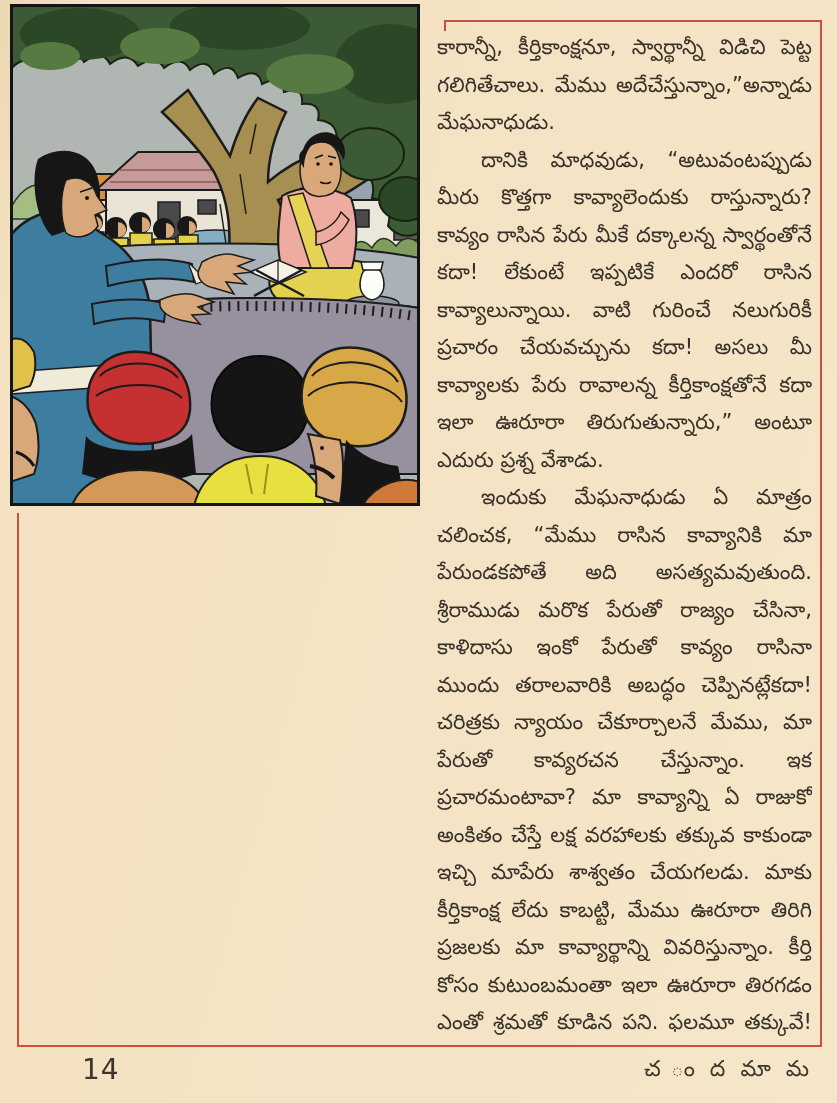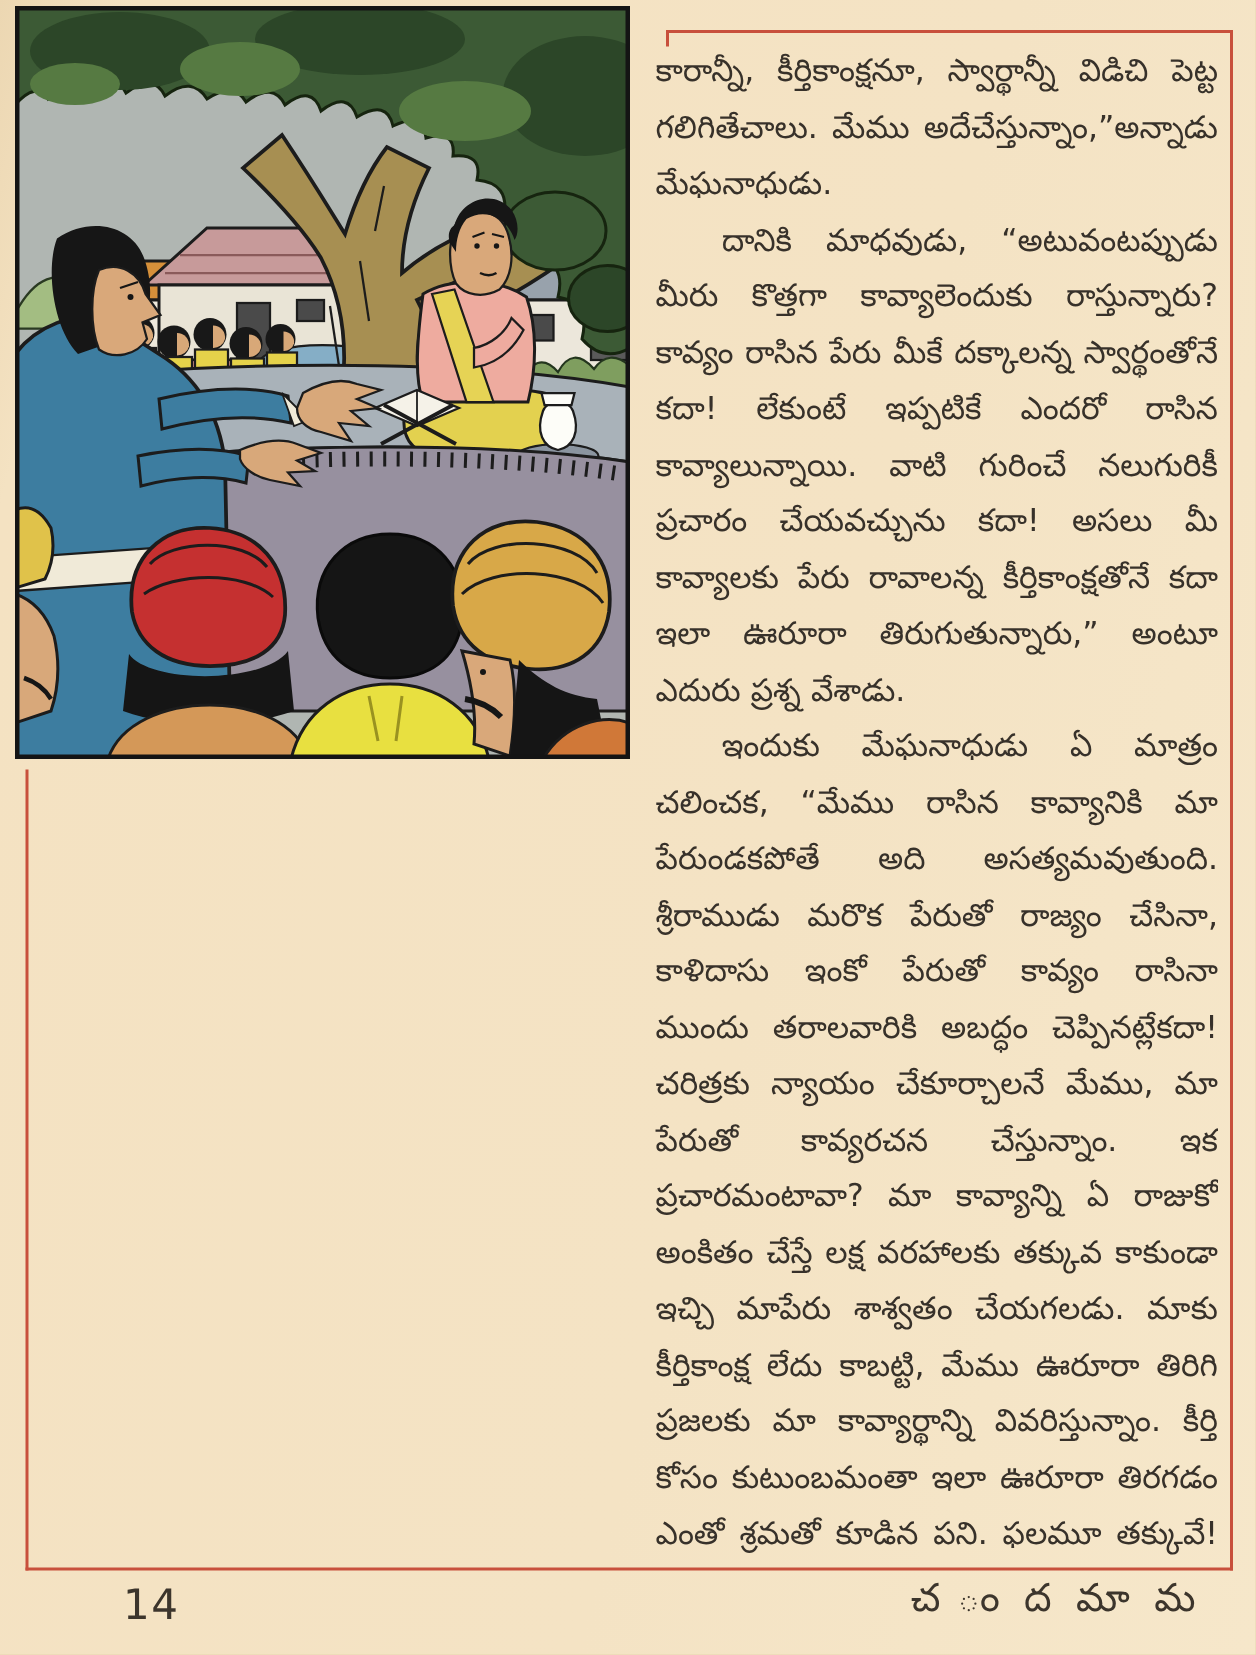--- a/index.html
+++ b/index.html
@@ -33,22 +33,22 @@
   .textcol p{margin:0;text-indent:2.1em;}
   .textcol p.no-indent{text-indent:0;}
   .left-text{left:32px;top:517px;width:384px;height:524px;}
   .right-text{left:437px;top:29px;width:375px;height:1012px;}
   
   .page-number{
     position:absolute;left:64px;bottom:17px;
     font-size:28px;color:#3c352c;letter-spacing:1px;margin-left:18px;
   }
   .magazine-name{
-    position:absolute;right:36px;bottom:16px;
-    font-size:26px;color:#3c352c;letter-spacing:4px;
+    position:absolute;right:24px;bottom:16px;
+    font-size:22px;color:#3c352c;letter-spacing:4px;
   }
 </style>
 </head>
 <body>
 
 <div class="page">
 
   <div class="illustration">
     <svg viewBox="0 0 410 502" preserveAspectRatio="none">
 

